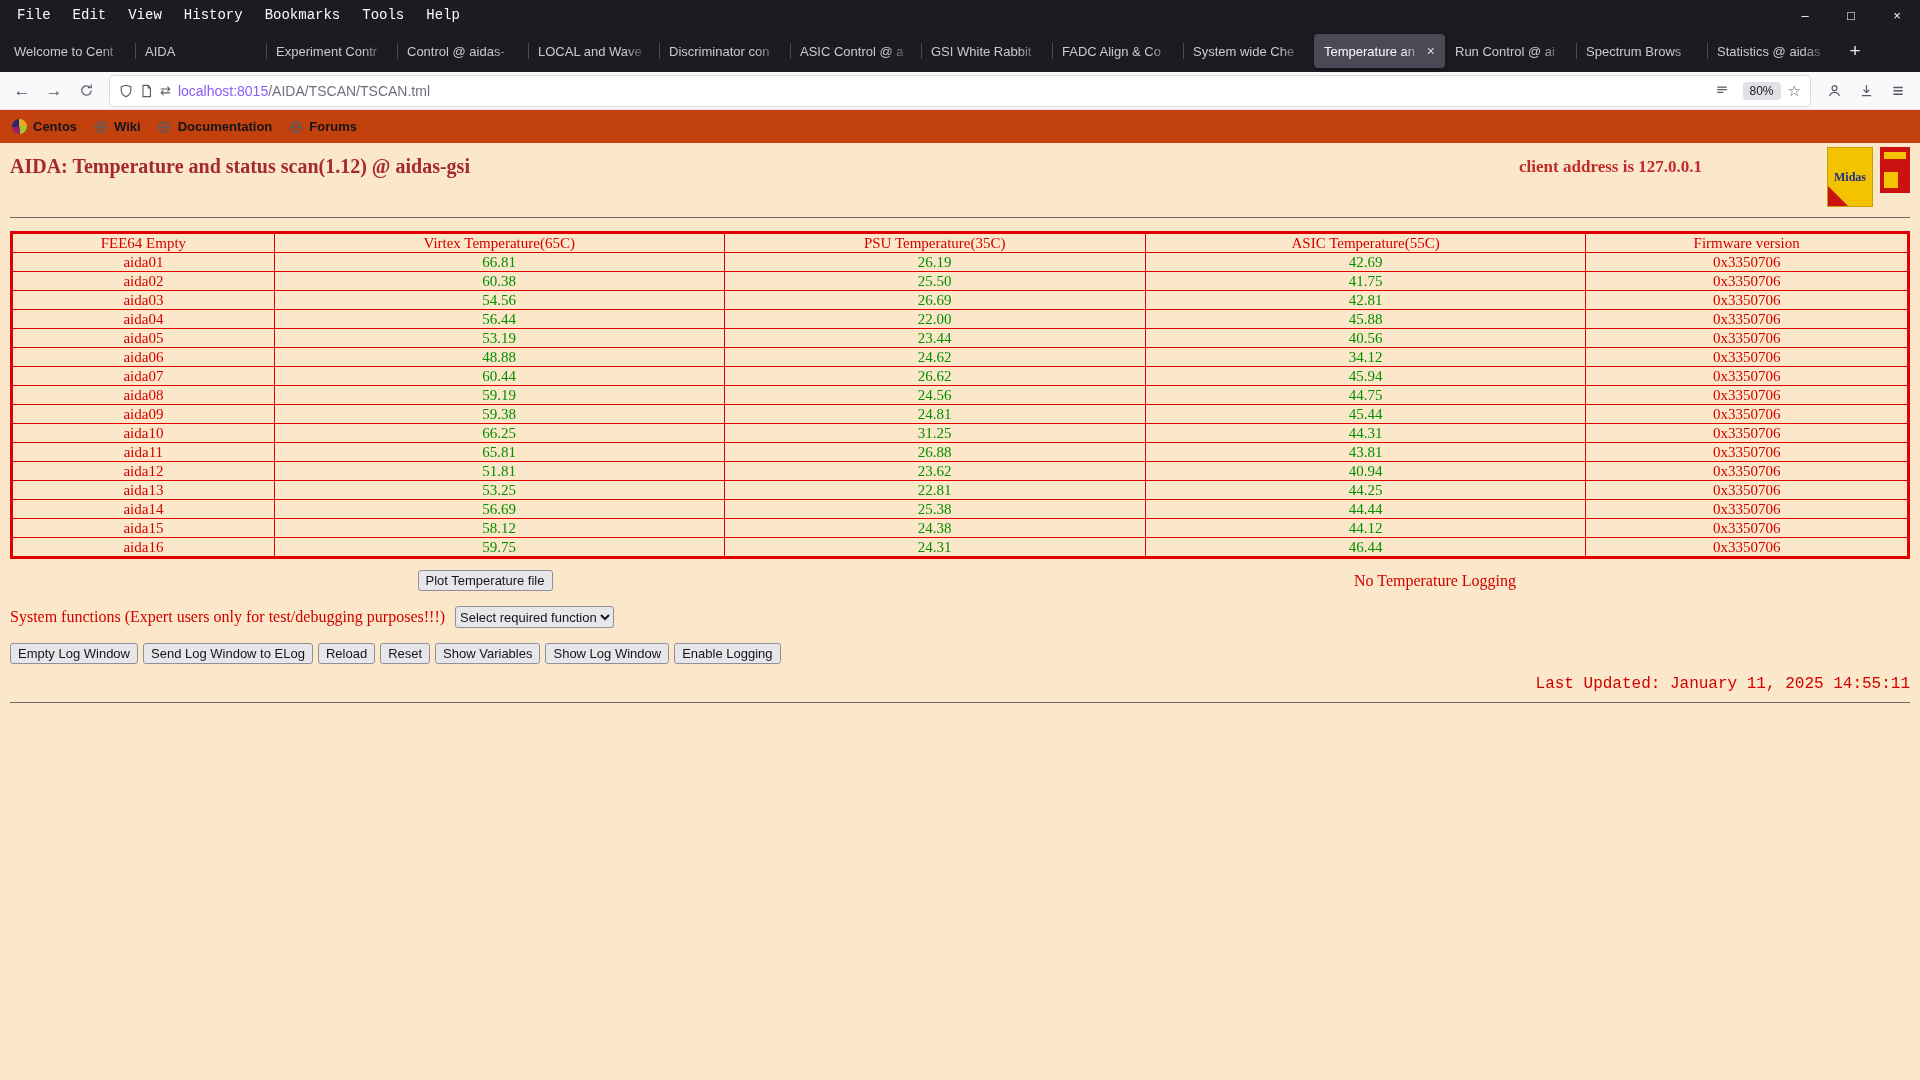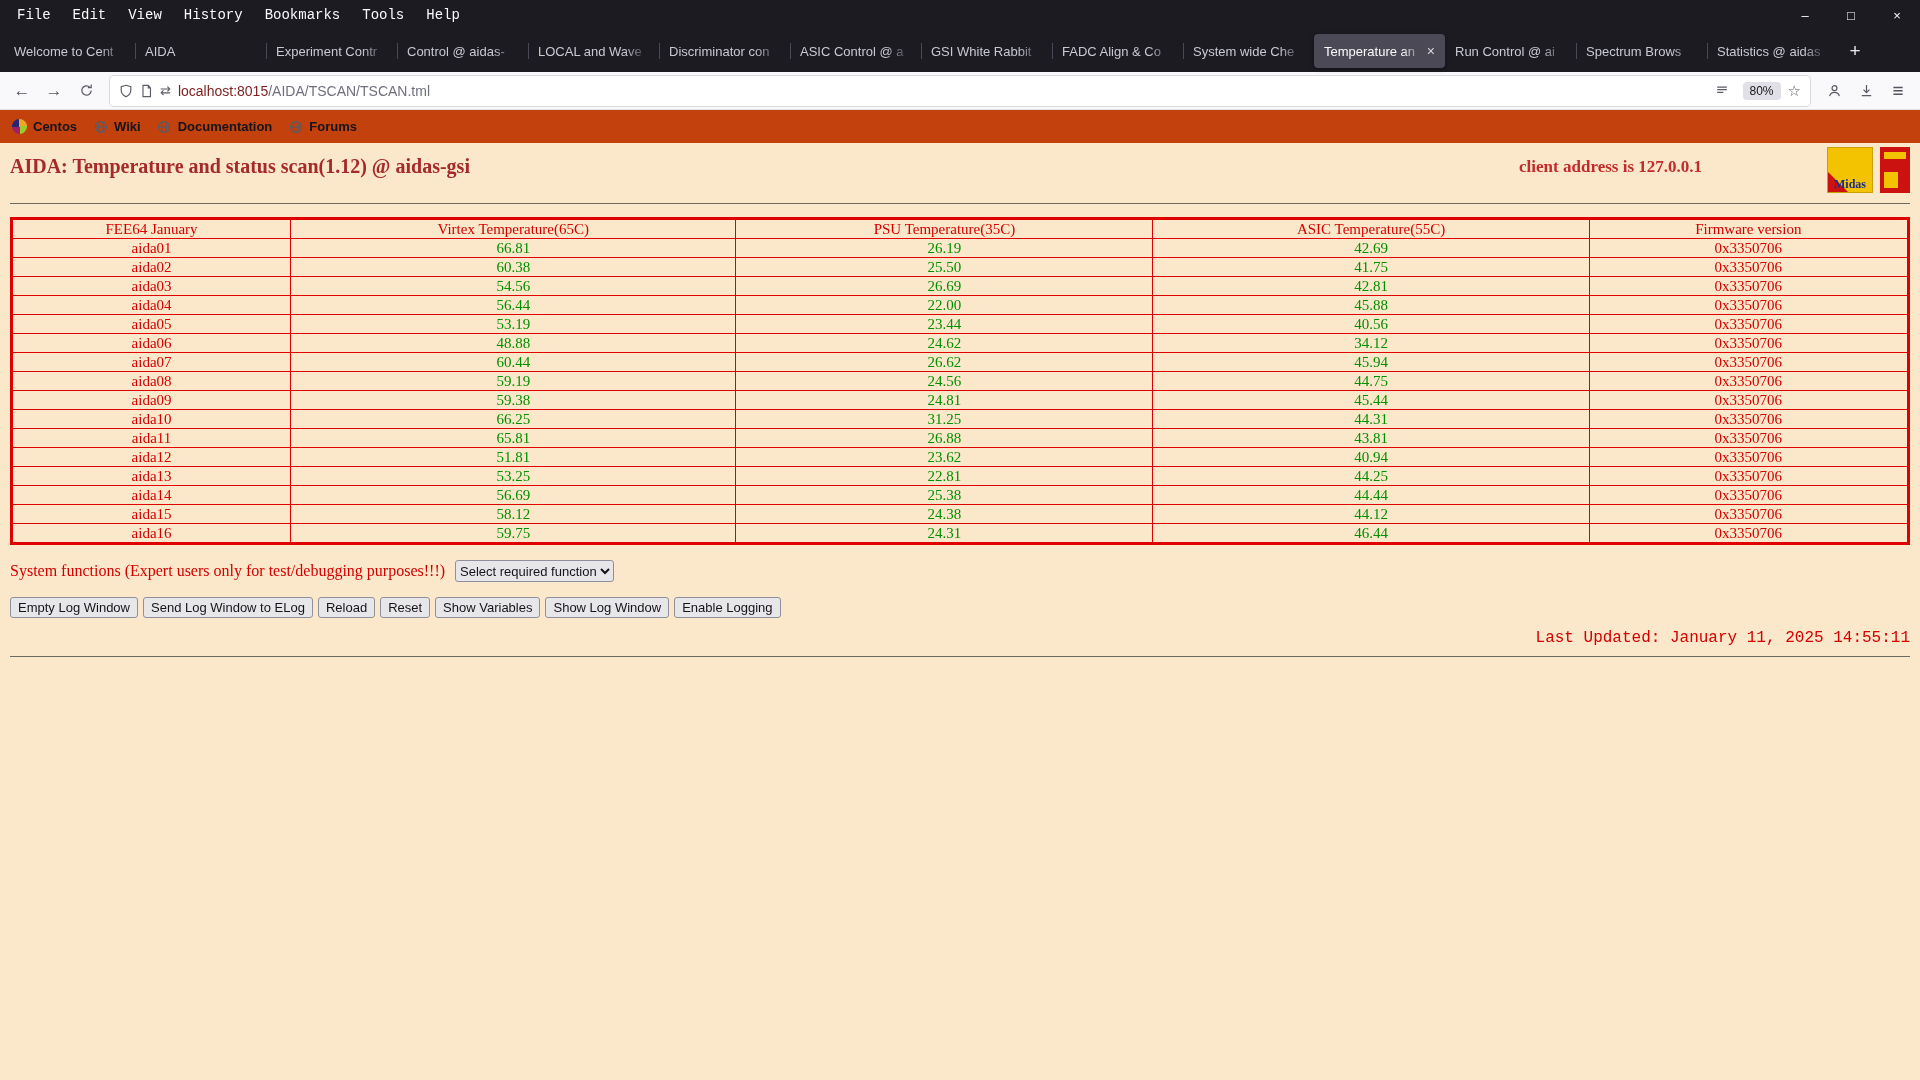--- a/index.html
+++ b/index.html
@@ -22,39 +22,39 @@
     -webkit-mask-image:linear-gradient(90deg,#000 78%,transparent); mask-image:linear-gradient(90deg,#000 78%,transparent); }
   .tab-close { margin-left:3px; font-size:14px; color:#d9d9e0; }
   .new-tab { width:34px; height:34px; display:flex; align-items:center; justify-content:center; font-size:19px; color:#e6e6ec; }
 
   
   .navbar { height:38px; background:#f9f9fb; display:flex; align-items:center; padding:0 6px; border-bottom:1px solid #e1e1e6; }
   .nav-btn { width:32px; height:30px; display:flex; align-items:center; justify-content:center; color:#55555f; font-size:17px; border-radius:4px; }
   .urlbar { flex:1; height:30px; background:#ffffff; border-radius:4px; display:flex; align-items:center; margin:0 8px; padding:0 9px; box-shadow:0 0 0 1px rgba(0,0,0,.12); }
   .url-ico { display:flex; align-items:center; margin-right:7px; color:#5b5b66; }
   .url-text { flex:1; font-size:14px; white-space:nowrap; overflow:hidden; }
-  .url-host { color:#7f1d1d; }
+  .url-host { color:#8b5cf6; }
   .url-path { color:#6f6f7e; }
   .zoom-pill { background:#e0e0e6; border-radius:4px; font-size:12px; padding:2px 7px; color:#15141a; margin:0 7px; }
   .star-ico { color:#5b5b66; font-size:15px; }
   svg.ico { stroke:#5b5b66; fill:none; stroke-width:1.3; }
 
   
   .bookmarksbar { height:33px; background:#c2410c; display:flex; align-items:center; padding:0 4px; font-size:13px; color:#15141a;font-weight:bold; }
   .bm-item { display:flex; align-items:center; gap:6px; padding:4px 8px; border-radius:3px; }
   .bm-ico { width:15px; height:15px; display:flex; align-items:center; justify-content:center; }
   .bm-ico.centos { border-radius:50%; background:conic-gradient(#efa724 0 25%, #9ccd2a 25% 50%, #9e2064 50% 75%, #262577 75%); }
 
   
   .page { height:937px; background:#fbe7c9; font-family:"Liberation Serif", serif; padding:0 10px; overflow:hidden; }
   .page-header { display:flex; align-items:flex-start; padding-top:4px; }
   .page-title { font-size:20px; font-weight:bold; color:#a52a2a; padding-top:8px; }
   .client-address { font-size:17px; font-weight:bold; color:#c22b2b; margin-left:auto; margin-right:125px; padding-top:10px; }
   .logos { display:flex; gap:7px; }
-  .midas-logo { width:46px; height:46px; background:#f3c200; position:relative; display:flex; align-items:flex-end; justify-content:center; overflow:hidden; border:1px solid #caa000; }
+  .midas-logo { width:46px; height:60px; background:#f3c200; position:relative; display:flex; align-items:center; justify-content:center; overflow:hidden; border:1px solid #caa000; }
   .midas-logo .midas-text { font-size:12px; font-weight:bold; color:#1b2e8a; font-family:"Liberation Serif",serif; position:relative; z-index:2; }
   .midas-logo::after { content:''; position:absolute; left:0; bottom:0; width:0; height:0; border-left:20px solid #cc1111; border-top:20px solid transparent; }
   .gsi-logo { width:30px; height:46px; background:#cc1111; position:relative; overflow:hidden; }
   .gsi-logo .y1 { position:absolute; left:4px; top:5px; width:22px; height:7px; background:#f3c200; }
   .gsi-logo .y2 { position:absolute; left:4px; bottom:5px; width:14px; height:16px; background:#f3c200; }
 
   hr.page-rule { border:none; border-top:1px solid #6e6a60; margin-top:10px; }
 
   table.temp-table { width:100%; border-collapse:collapse; border:3px solid #e00000; margin-top:13px; background:transparent; }
   .temp-table th, .temp-table td { border:1px solid #e00000; text-align:center; font-size:15px; font-weight:normal; height:18px; line-height:18px; padding:0 2px; font-family:"Liberation Serif", serif; }
@@ -238,21 +238,21 @@
           <span class="y2"></span>
         </div>
     </div>
   </div>
 
   <hr class="page-rule">
 
   <table class="temp-table">
     <thead>
       <tr>
-          <th>FEE64 January</th>
+          <th>FEE64 Empty</th>
           <th>Virtex Temperature(65C)</th>
           <th>PSU Temperature(35C)</th>
           <th>ASIC Temperature(55C)</th>
           <th>Firmware version</th>
         </tr>
     </thead>
     <tbody>
         <tr>
           <td class="c-red">aida01</td>
           <td class="c-green">66.81</td>
@@ -361,20 +361,28 @@
         <tr>
           <td class="c-red">aida16</td>
           <td class="c-green">59.75</td>
           <td class="c-green">24.31</td>
           <td class="c-green">46.44</td>
           <td class="c-red">0x3350706</td>
         </tr>
       </tbody>
   </table>
 
+  <div class="plot-row">
+    <div class="half">
+      <button class="btn">Plot Temperature file</button>
+    </div>
+    <div class="half">
+      <span class="logging-status">No Temperature Logging</span>
+    </div>
+  </div>
 
   <div class="sysfunc-row">
     <span class="sysfunc-label">System functions (Expert users only for test/debugging purposes!!!)</span>
     <select class="func-select">
       <option>Select required function</option>
     </select>
   </div>
 
   <div class="actions-row">
       <button class="btn">Empty Log Window</button>

